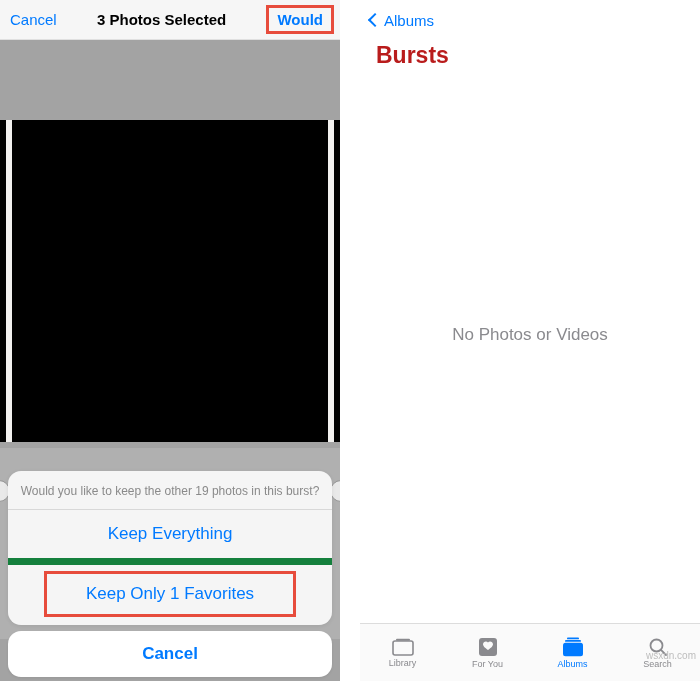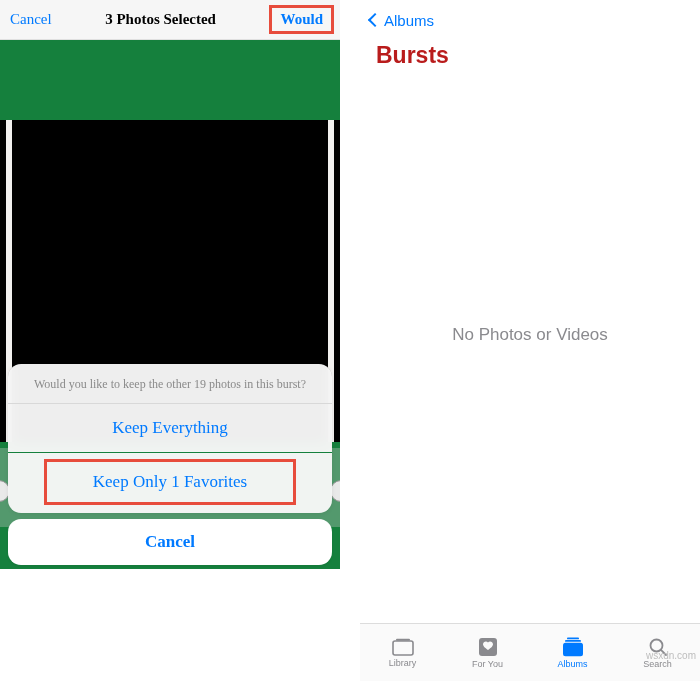--- a/index.html
+++ b/index.html
@@ -15,21 +15,21 @@
     display: flex;
     width: 700px;
     height: 681px;
   }
   
   .phone {
     position: relative;
     background: #fff;
     overflow: hidden;
   }
-  .left  { width: 340px; height: 569px; background:#15803d;font-family:Liberation Serif, serif; }
+  .left  { width: 340px; height: 681px; background:#a3a3a3; }
   .gap   { width: 20px;  height: 681px; background:#fff; }
   .right { width: 340px; height: 681px; background:#fff; }
 
   
   .l-nav {
     position: absolute;
     left: 0; top: 0;
     width: 100%; height: 40px;
     background: #f6f6f6;
     display: flex;
@@ -102,21 +102,21 @@
     color:#8a8a8a;
     text-align:center;
     padding:13px 10px 11px;
     border-bottom:1px solid #d8d8d8;
   }
   .sheet-btn {
     text-align:center;
     font-size:17px;
     color:#007aff;
     padding:14px 16px;
-    border-bottom:1px solid #15803d;
+    border-bottom:7px solid #15803d;
   }
   .sheet-btn:last-child{ border-bottom:none; }
   .sheet-btn.hl {
     border:3px solid #e74c3c;
     margin: 6px 36px 8px;
     padding: 10px 0;
   }
   .sheet-cancel {
     position:absolute;
     left:8px; right:8px; bottom:4px;

